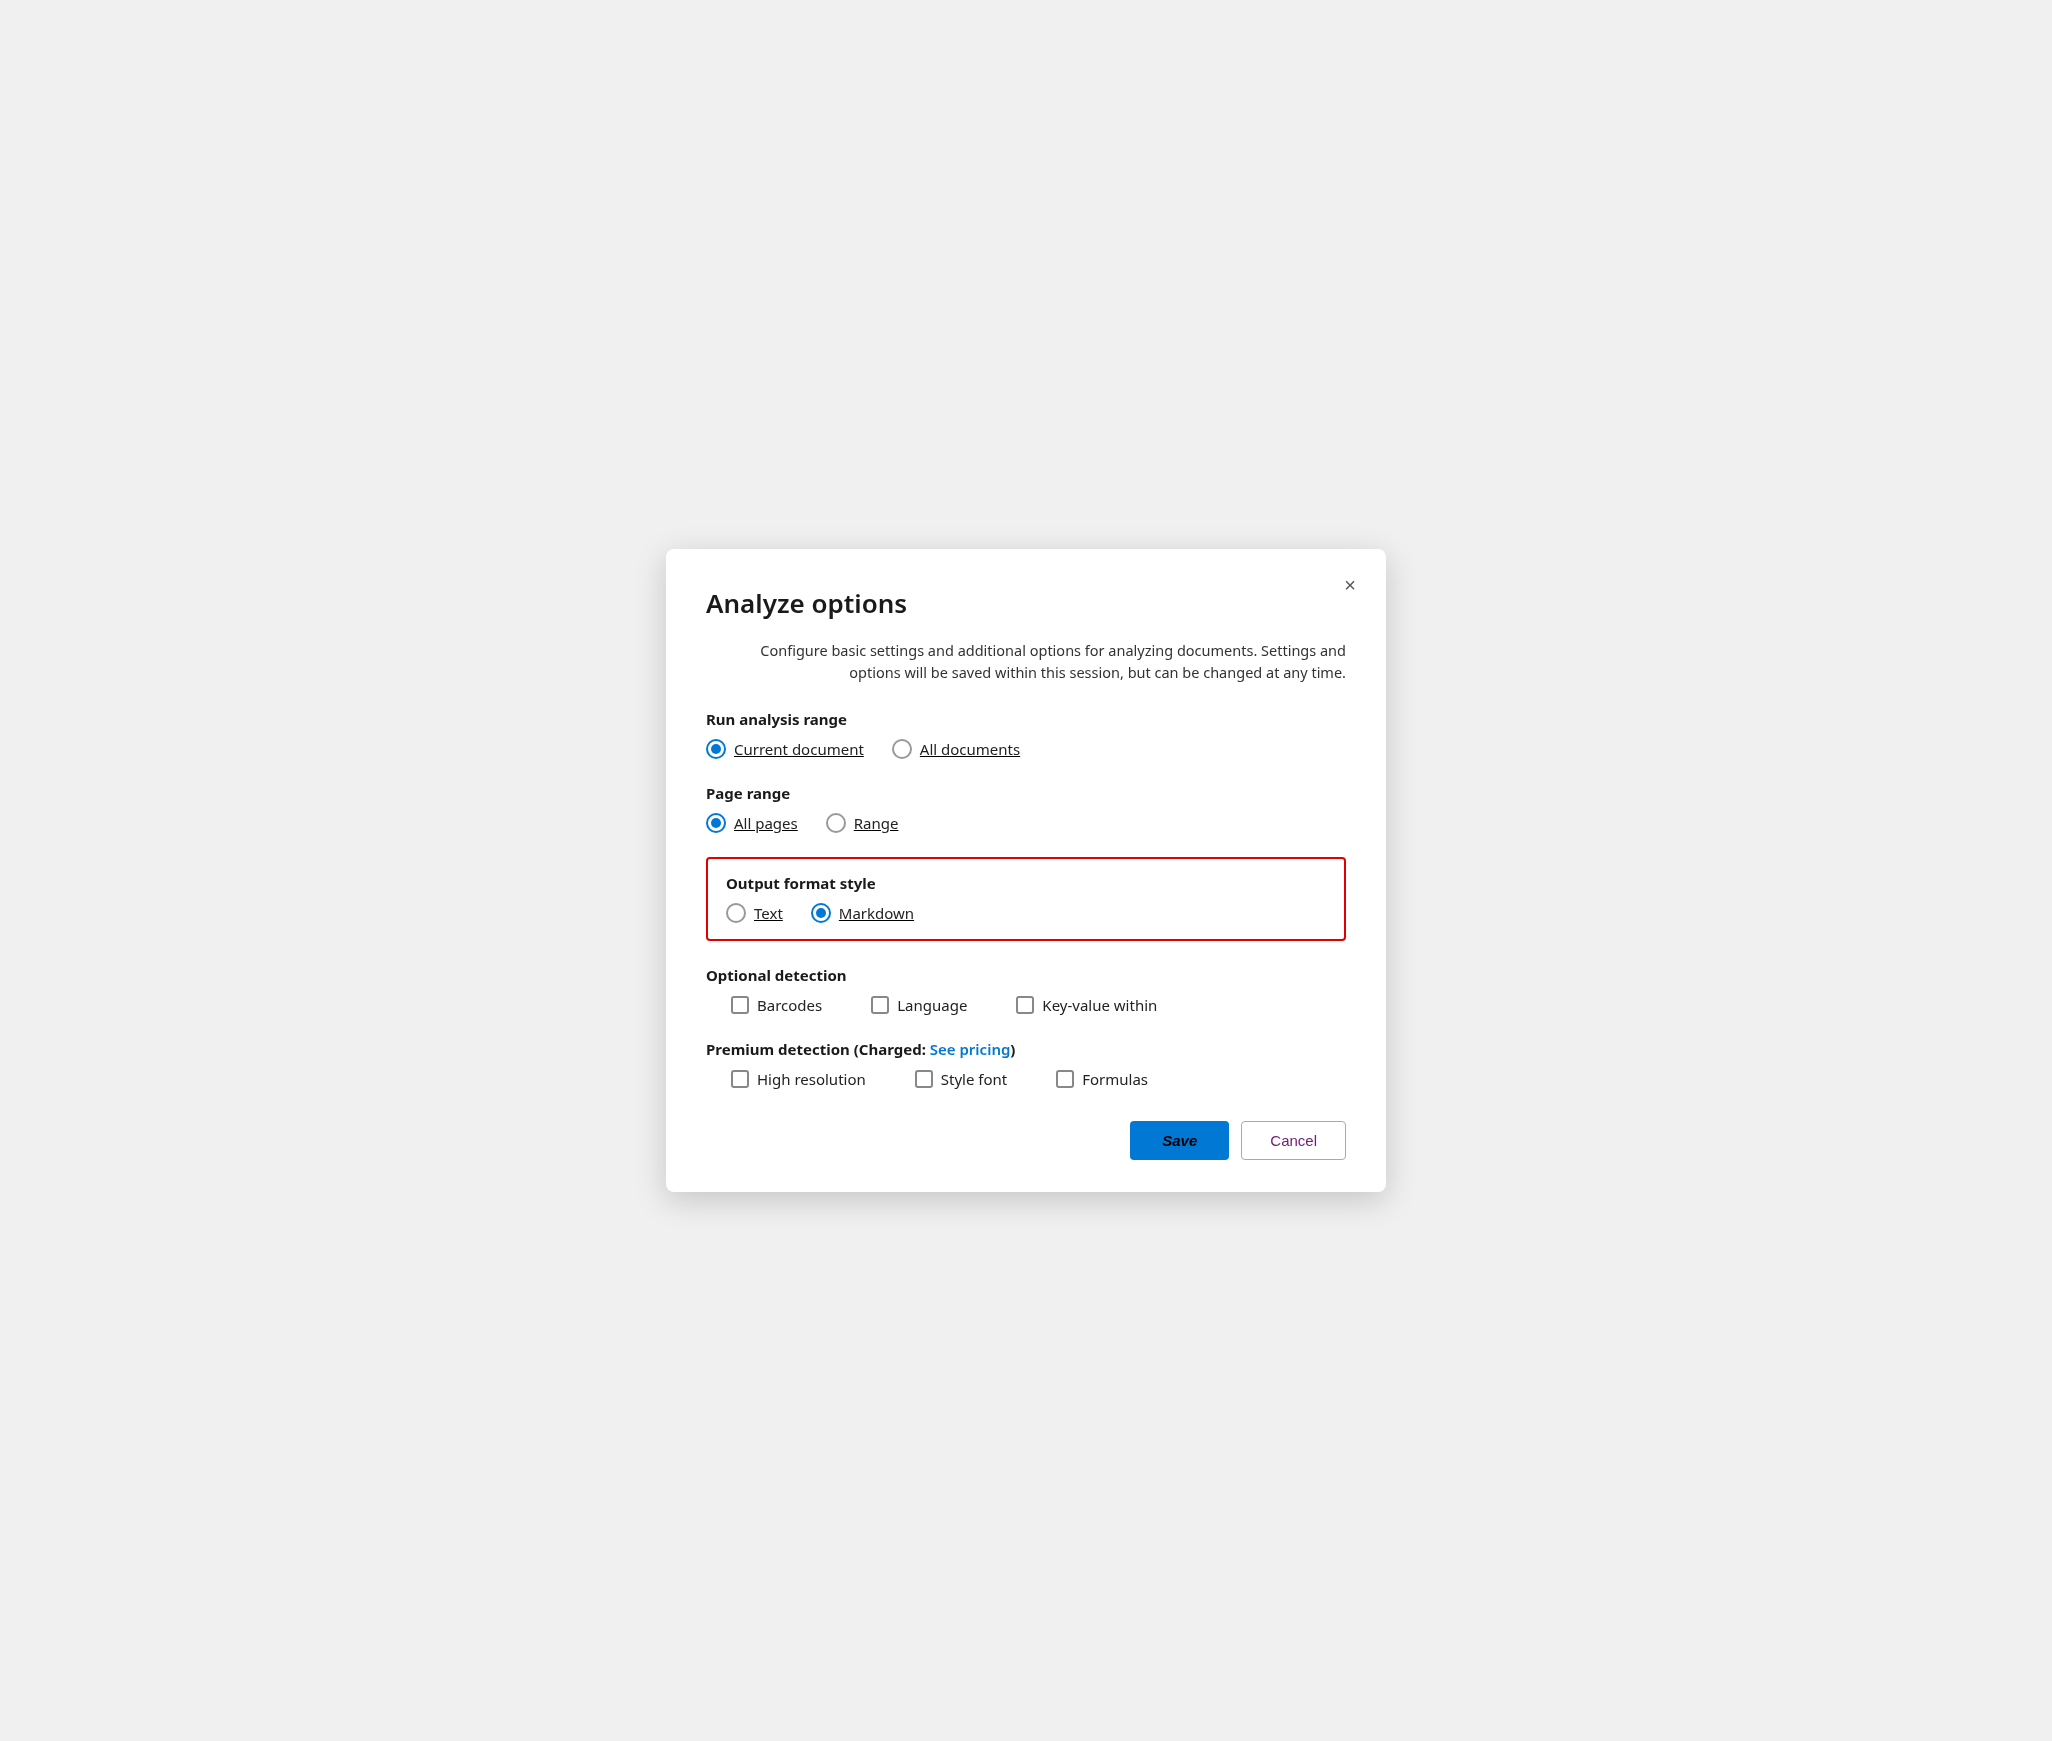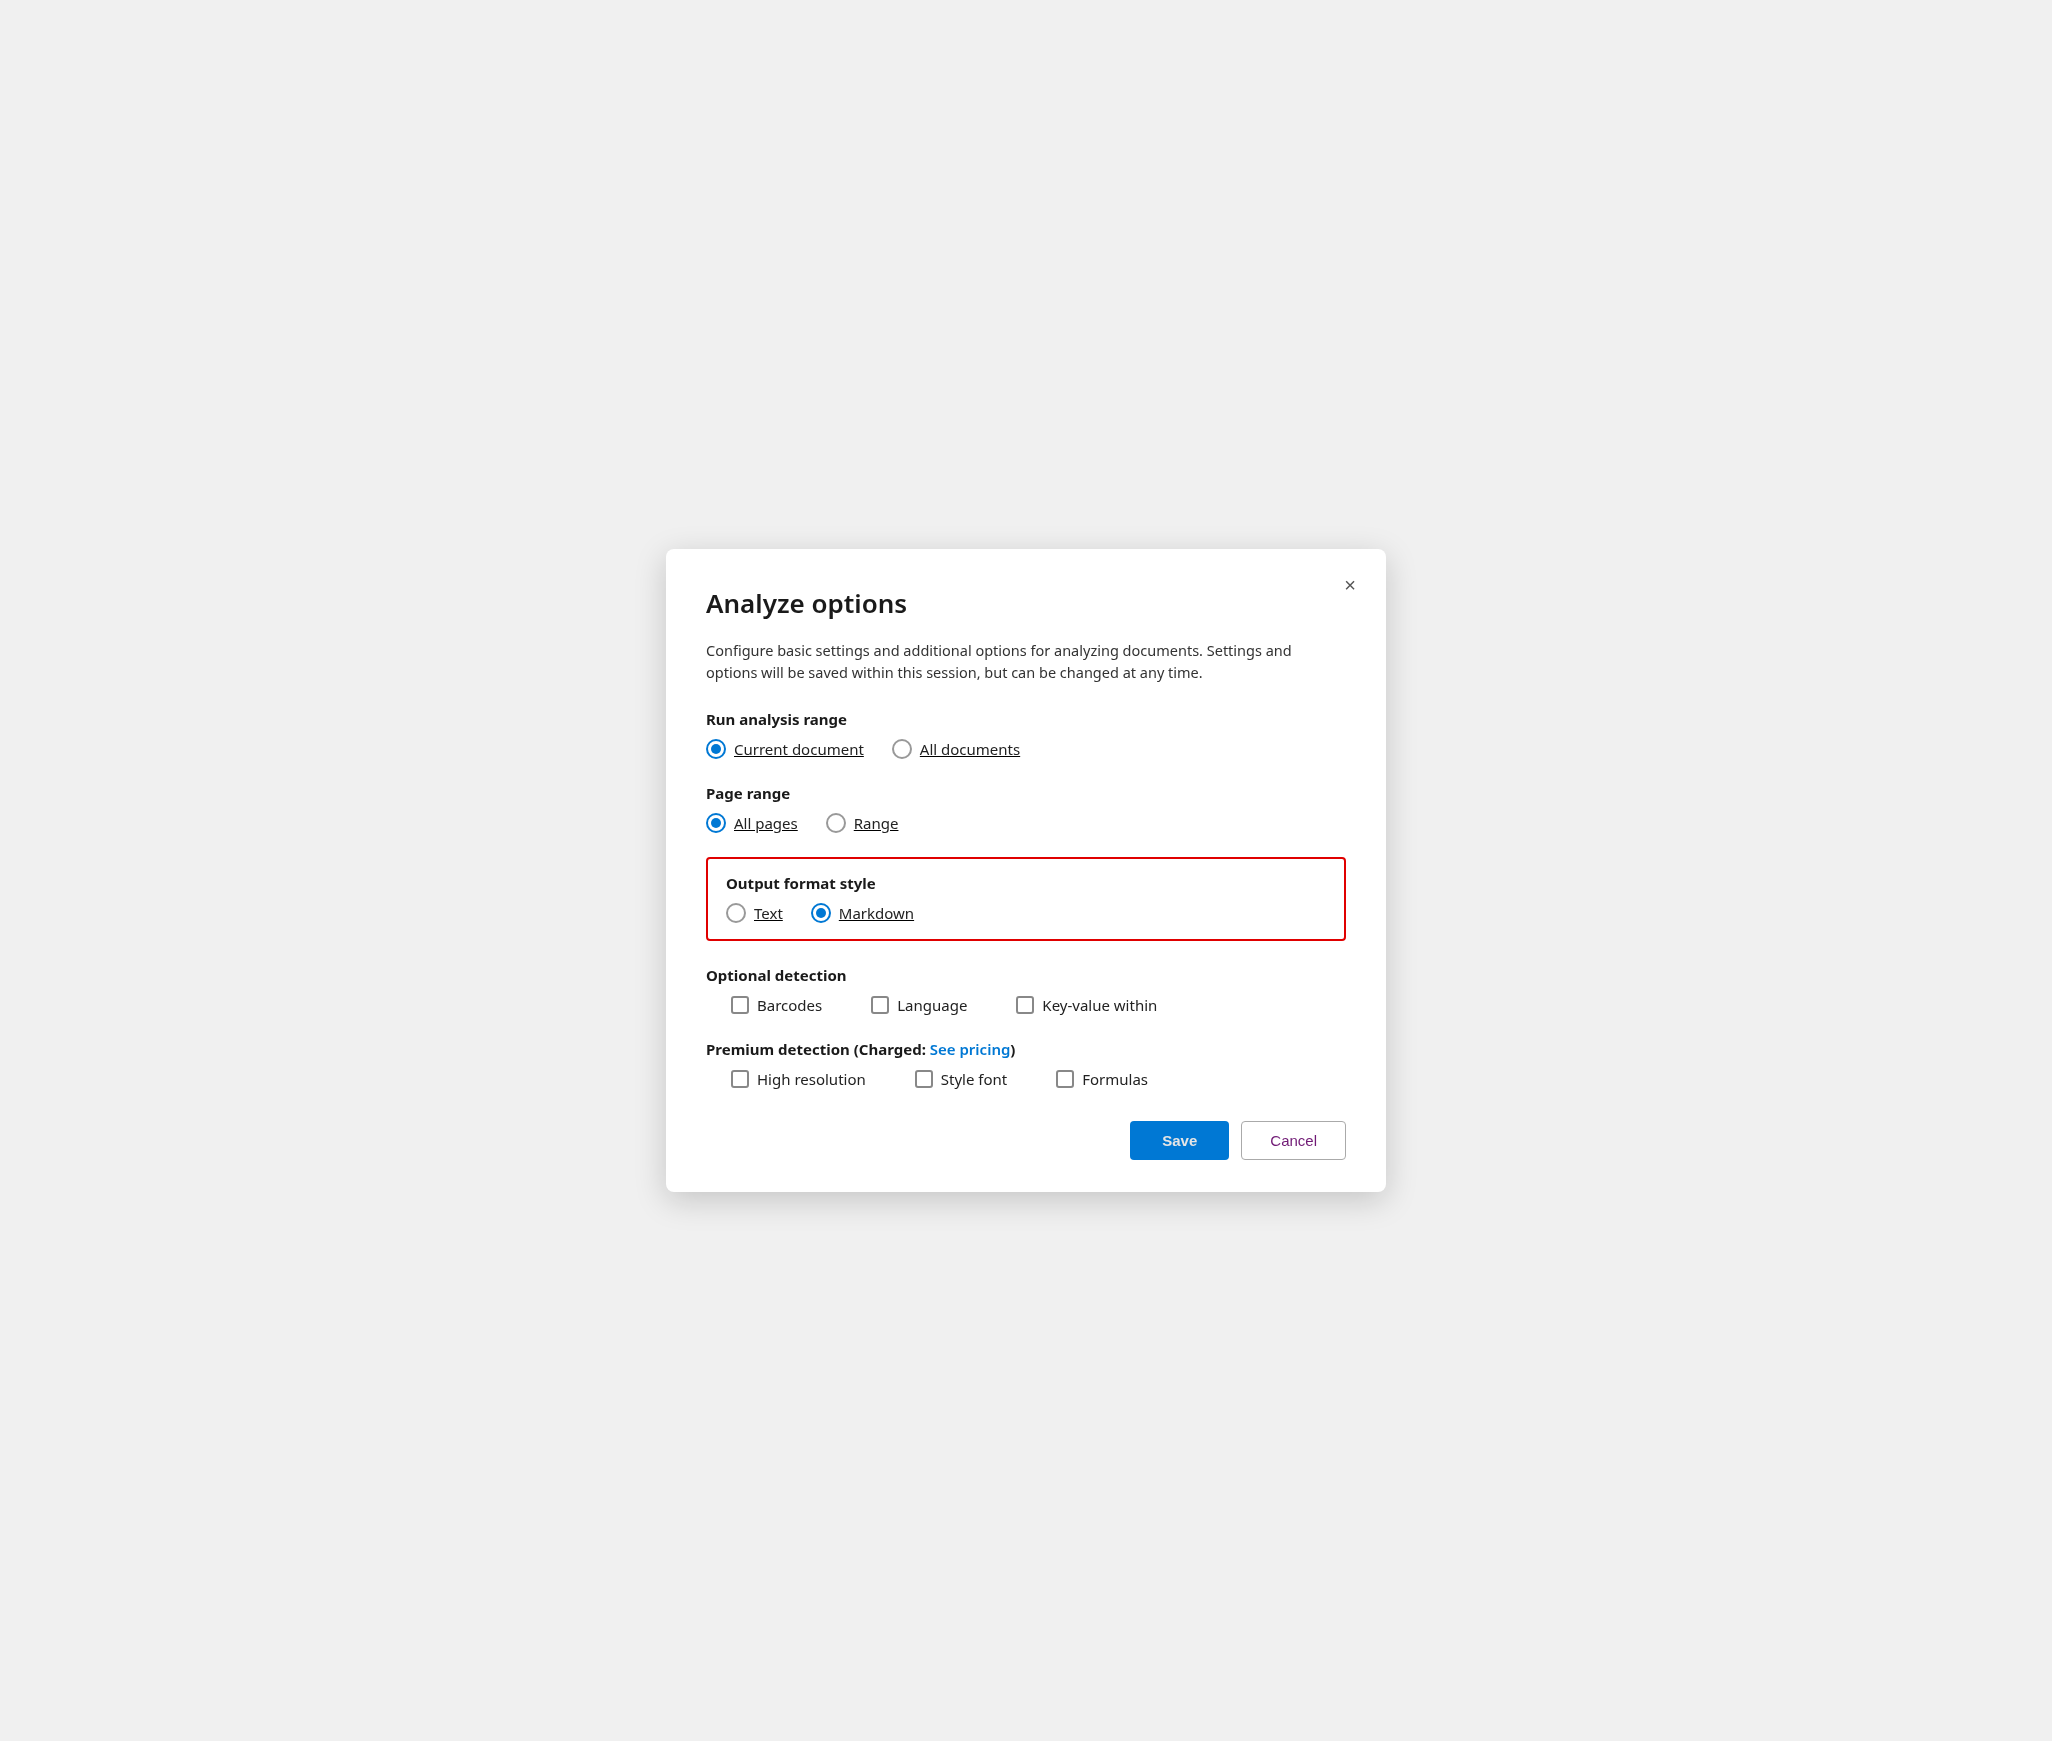--- a/index.html
+++ b/index.html
@@ -45,20 +45,21 @@
       line-height: 1;
       padding: 4px 6px;
       border-radius: 4px;
     }
 
     .description {
       font-size: 14.5px;
       color: #333;
       line-height: 1.55;
       margin-bottom: 26px;
+      text-align: right;
     }
 
     .section {
       margin-bottom: 24px;
     }
 
     .section-title {
       font-size: 15px;
       font-weight: 700;
       color: #1a1a1a;
@@ -175,27 +176,28 @@
 
     .dialog-footer {
       display: flex;
       justify-content: flex-end;
       gap: 12px;
       margin-top: 32px;
     }
 
     .save-button {
       background: #0078d4;
-      color: #e5e5e5;
+      color: #000000;
       border: none;
       border-radius: 4px;
       padding: 10px 32px;
       font-size: 15px;
       font-weight: 600;
       cursor: pointer;
+      font-style: italic;
     }
 
     .cancel-button {
       background: white;
       color: #701a75;
       border: 1.5px solid #aaa;
       border-radius: 4px;
       padding: 10px 28px;
       font-size: 15px;
       font-weight: 500;

